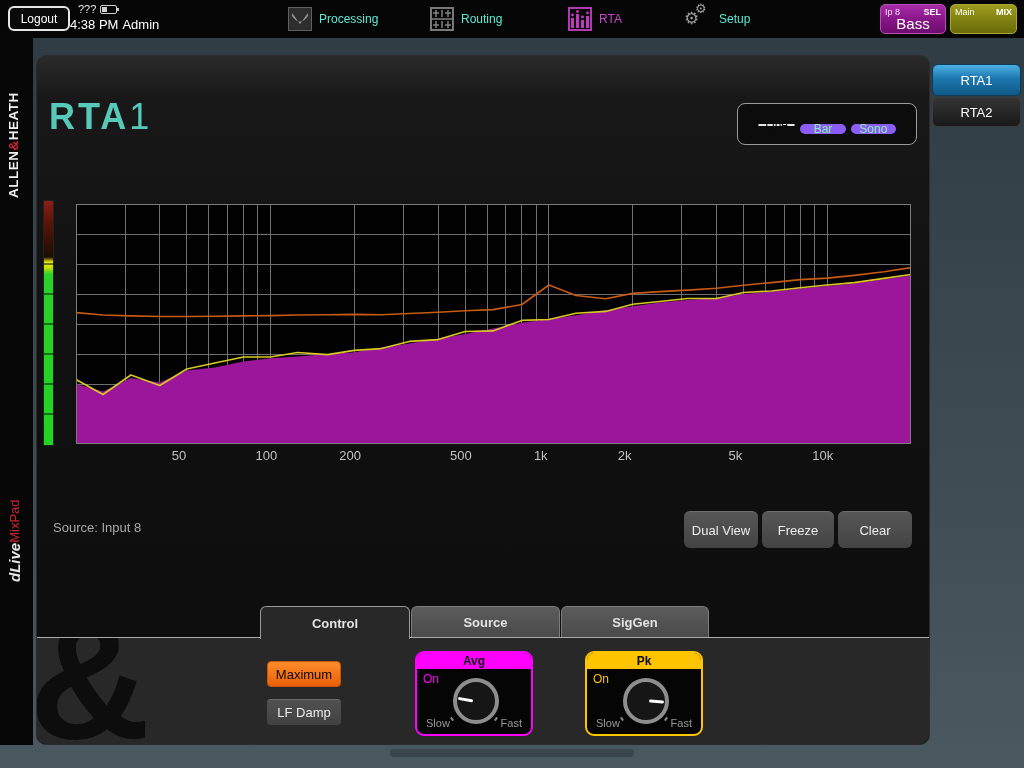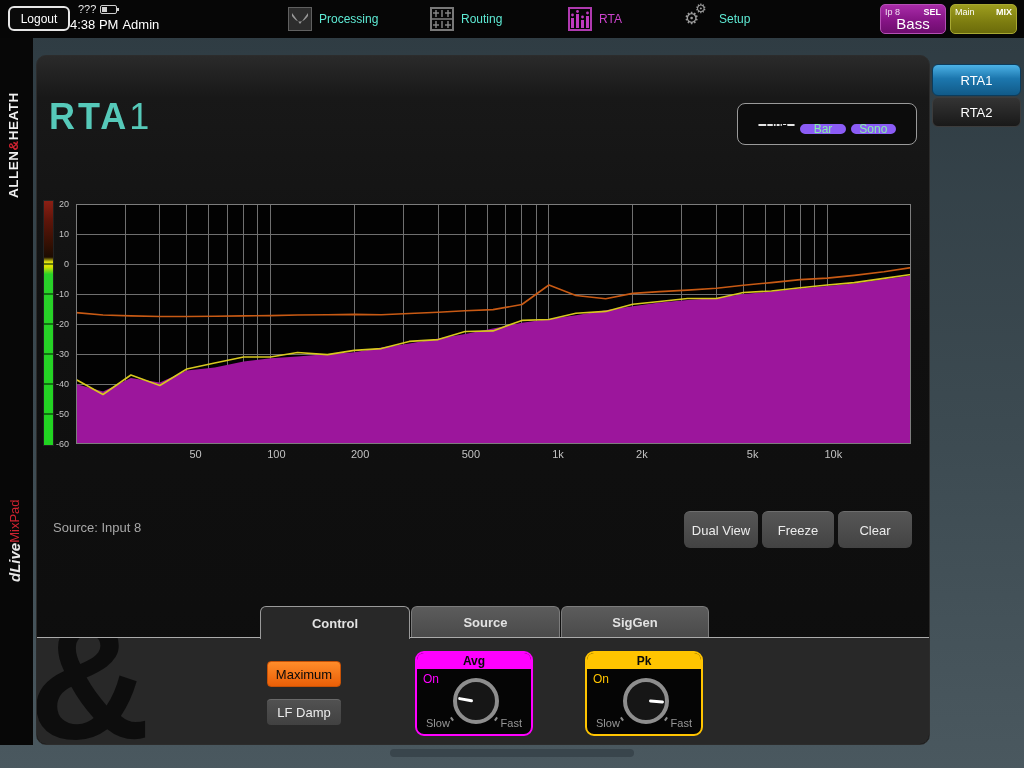--- a/index.html
+++ b/index.html
@@ -56,21 +56,21 @@
   .view-btn.active { background:linear-gradient(180deg,#57c957 0%,#2fa22f 100%); border:1px solid #e5e5e5; color:#0a0a0a; }
   
   .meter { position:absolute; left:6px; top:144px; width:11px; height:246px; border:1px solid #222;
     background:linear-gradient(180deg,#8c1f14 0%,#5e150a 8%,#331003 18%,#1c0c02 23%,#e3e312 25%,#d8e000 27%,#29d129 30%,#21d421 100%); }
   .meter i { position:absolute; left:0; width:100%; height:2px; background:rgba(0,40,0,.55); }
   
   .plot-wrap { position:absolute; left:39px; top:148px; width:835px; height:240px; background:#020202; }
   .ylabels { position:absolute; left:0; top:148px; width:36px; height:240px; }
   .ylabels span { position:absolute; right:4px; width:30px; text-align:right; font-size:9px; color:#c2c2c2; }
   .xlabels { position:absolute; left:39px; top:392px; width:835px; height:12px; }
-  .xlabels span { position:absolute; width:30px; text-align:right; font-size:11px; color:#c2c2c2; }
+  .xlabels span { position:absolute; width:30px; text-align:left; font-size:13px; color:#c2c2c2; }
   .source-label { position:absolute; left:16px; top:464px; font-size:13px; color:#a8a8a8; }
   .action-btn { position:absolute; top:455px; height:37px; border-radius:6px; color:#ececec; font-size:13px;
     background:linear-gradient(180deg,#565656 0%,#434343 100%); border-top:1px solid #6e6e6e; 
     display:flex; align-items:center; justify-content:center; cursor:pointer; }
   
   .tab { position:absolute; top:550px; height:31px; border-radius:6px 6px 0 0; font-size:13px; font-weight:bold;
     color:#e2e2e2; display:flex; align-items:center; justify-content:center; cursor:pointer;
     background:linear-gradient(180deg,#5c5c5c 0%,#4a4a4a 100%); border:1px solid #7c7c7c; border-bottom:none; }
   .tab.active { background:#282828; border:1px solid #9a9a9a; border-bottom:none; height:33px; z-index:2; }
   .bottom-panel { position:absolute; left:0; top:581px; width:894px; height:109px; background:#282828;
@@ -197,31 +197,20 @@
 
   <div class="meter">
     <i style="top:62px"></i>
       <i style="top:92px"></i>
       <i style="top:122px"></i>
       <i style="top:152px"></i>
       <i style="top:182px"></i>
       <i style="top:212px"></i>
   </div>
 
-  <div class="ylabels" id="ylabels">
-      <span style="top: -5px;">20</span>
-      <span style="top: 25px;">10</span>
-      <span style="top: 55px;">0</span>
-      <span style="top: 85px;">-10</span>
-      <span style="top: 115px;">-20</span>
-      <span style="top: 145px;">-30</span>
-      <span style="top: 175px;">-40</span>
-      <span style="top: 205px;">-50</span>
-      <span style="top: 235px;">-60</span>
-    </div>
 
   <div class="plot-wrap">
     <svg id="plot" width="835" height="240" viewBox="0 0 835 240">
         <line x1="0.0" y1="0" x2="0.0" y2="240" stroke="#6f6f6f" stroke-width="1" shape-rendering="crispEdges"></line>
         <line x1="49.0" y1="0" x2="49.0" y2="240" stroke="#6f6f6f" stroke-width="1" shape-rendering="crispEdges"></line>
         <line x1="83.8" y1="0" x2="83.8" y2="240" stroke="#6f6f6f" stroke-width="1" shape-rendering="crispEdges"></line>
         <line x1="110.8" y1="0" x2="110.8" y2="240" stroke="#6f6f6f" stroke-width="1" shape-rendering="crispEdges"></line>
         <line x1="132.8" y1="0" x2="132.8" y2="240" stroke="#6f6f6f" stroke-width="1" shape-rendering="crispEdges"></line>
         <line x1="151.4" y1="0" x2="151.4" y2="240" stroke="#6f6f6f" stroke-width="1" shape-rendering="crispEdges"></line>
         <line x1="167.6" y1="0" x2="167.6" y2="240" stroke="#6f6f6f" stroke-width="1" shape-rendering="crispEdges"></line>

